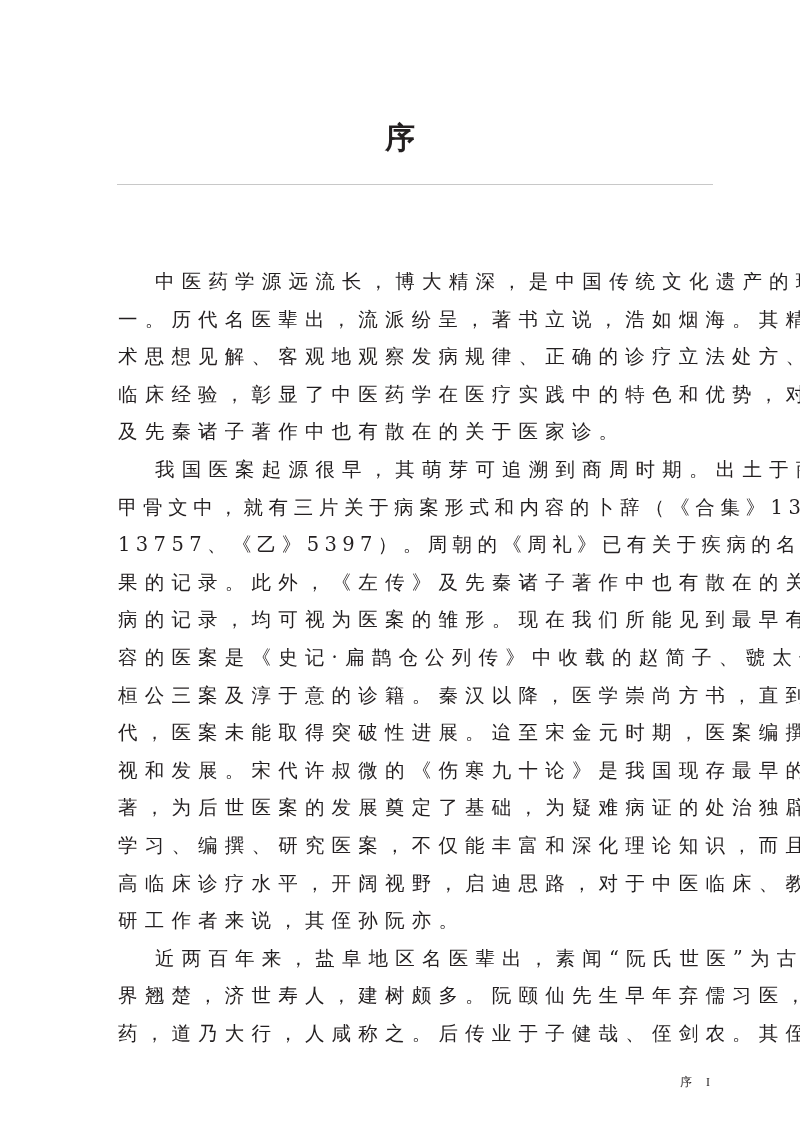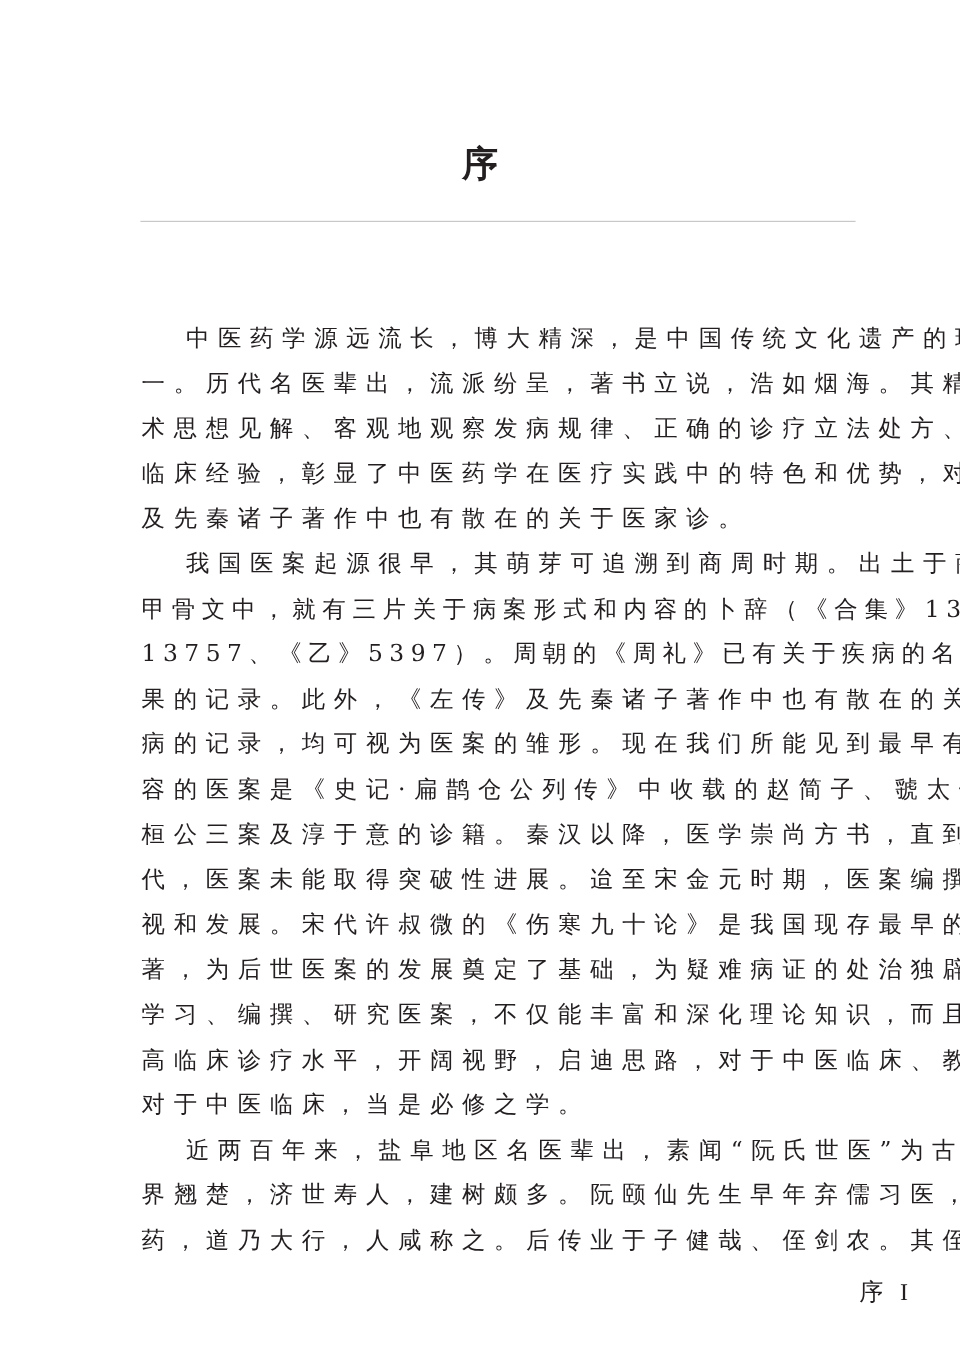--- a/index.html
+++ b/index.html
@@ -5,21 +5,21 @@
   html, body { margin:0; padding:0; background:#ffffff; }
   body { width:800px; height:1129px; position:relative; overflow:hidden;
          font-family: "DejaVu Serif", "Liberation Serif", serif; color:#231f20; }
   .title { position:absolute; top:116px; left:0; width:800px; text-align:center;
            font-size:30px; font-weight:bold; line-height:44px; }
   .rule { position:absolute; top:184px; left:117px; width:596px; height:1px; background:#c8c8c8; }
   .body-text { position:absolute; top:263px; left:118px; width:600px; }
   .line { height:37.6px; line-height:37.6px; font-size:19.5px; white-space:nowrap;
           letter-spacing:7.2px; }
   .line.indent { padding-left:37px; }
-  .footer { position:absolute; top:1066px; left:716px; font-size:20px; line-height:20px;
+  .footer { position:absolute; top:1066px; left:680px; font-size:12px; line-height:32px;
             white-space:nowrap; }
   .footer span { display:inline-block; }
   .footer .num { margin-left:14px; font-family:"Liberation Serif", serif; }
 </style>
 </head>
 <body>
 
 <div class="title">序</div>
 <div class="rule"></div>
 
@@ -36,21 +36,21 @@
   <div class="line" style="letter-spacing:5.4px">13757、《乙》5397）。周朝的《周礼》已有关于疾病的名称及治疗结</div>
   <div class="line">果的记录。此外，《左传》及先秦诸子著作中也有散在的关于医家诊</div>
   <div class="line">病的记录，均可视为医案的雏形。现在我们所能见到最早有实际内</div>
   <div class="line">容的医案是《史记·扁鹊仓公列传》中收载的赵简子、虢太子、齐</div>
   <div class="line">桓公三案及淳于意的诊籍。秦汉以降，医学崇尚方书，直到隋唐五</div>
   <div class="line">代，医案未能取得突破性进展。迨至宋金元时期，医案编撰得到重</div>
   <div class="line">视和发展。宋代许叔微的《伤寒九十论》是我国现存最早的医案专</div>
   <div class="line">著，为后世医案的发展奠定了基础，为疑难病证的处治独辟蹊径。</div>
   <div class="line">学习、编撰、研究医案，不仅能丰富和深化理论知识，而且可以提</div>
   <div class="line">高临床诊疗水平，开阔视野，启迪思路，对于中医临床、教学和科</div>
-  <div class="line">对于中医临床，当是必修之学。</div>
+  <div class="line">研工作者来说，其侄孙阮亦。</div>
 
   <div class="line indent">近两百年来，盐阜地区名医辈出，素闻“阮氏世医”为古盐医</div>
   <div class="line">界翘楚，济世寿人，建树颇多。阮颐仙先生早年弃儒习医，精研方</div>
   <div class="line">药，道乃大行，人咸称之。后传业于子健哉、侄剑农。其侄孙阮亦</div>
 </div>
 
 <div class="footer">
   <span>序</span><span class="num">I</span>
 </div>
 

